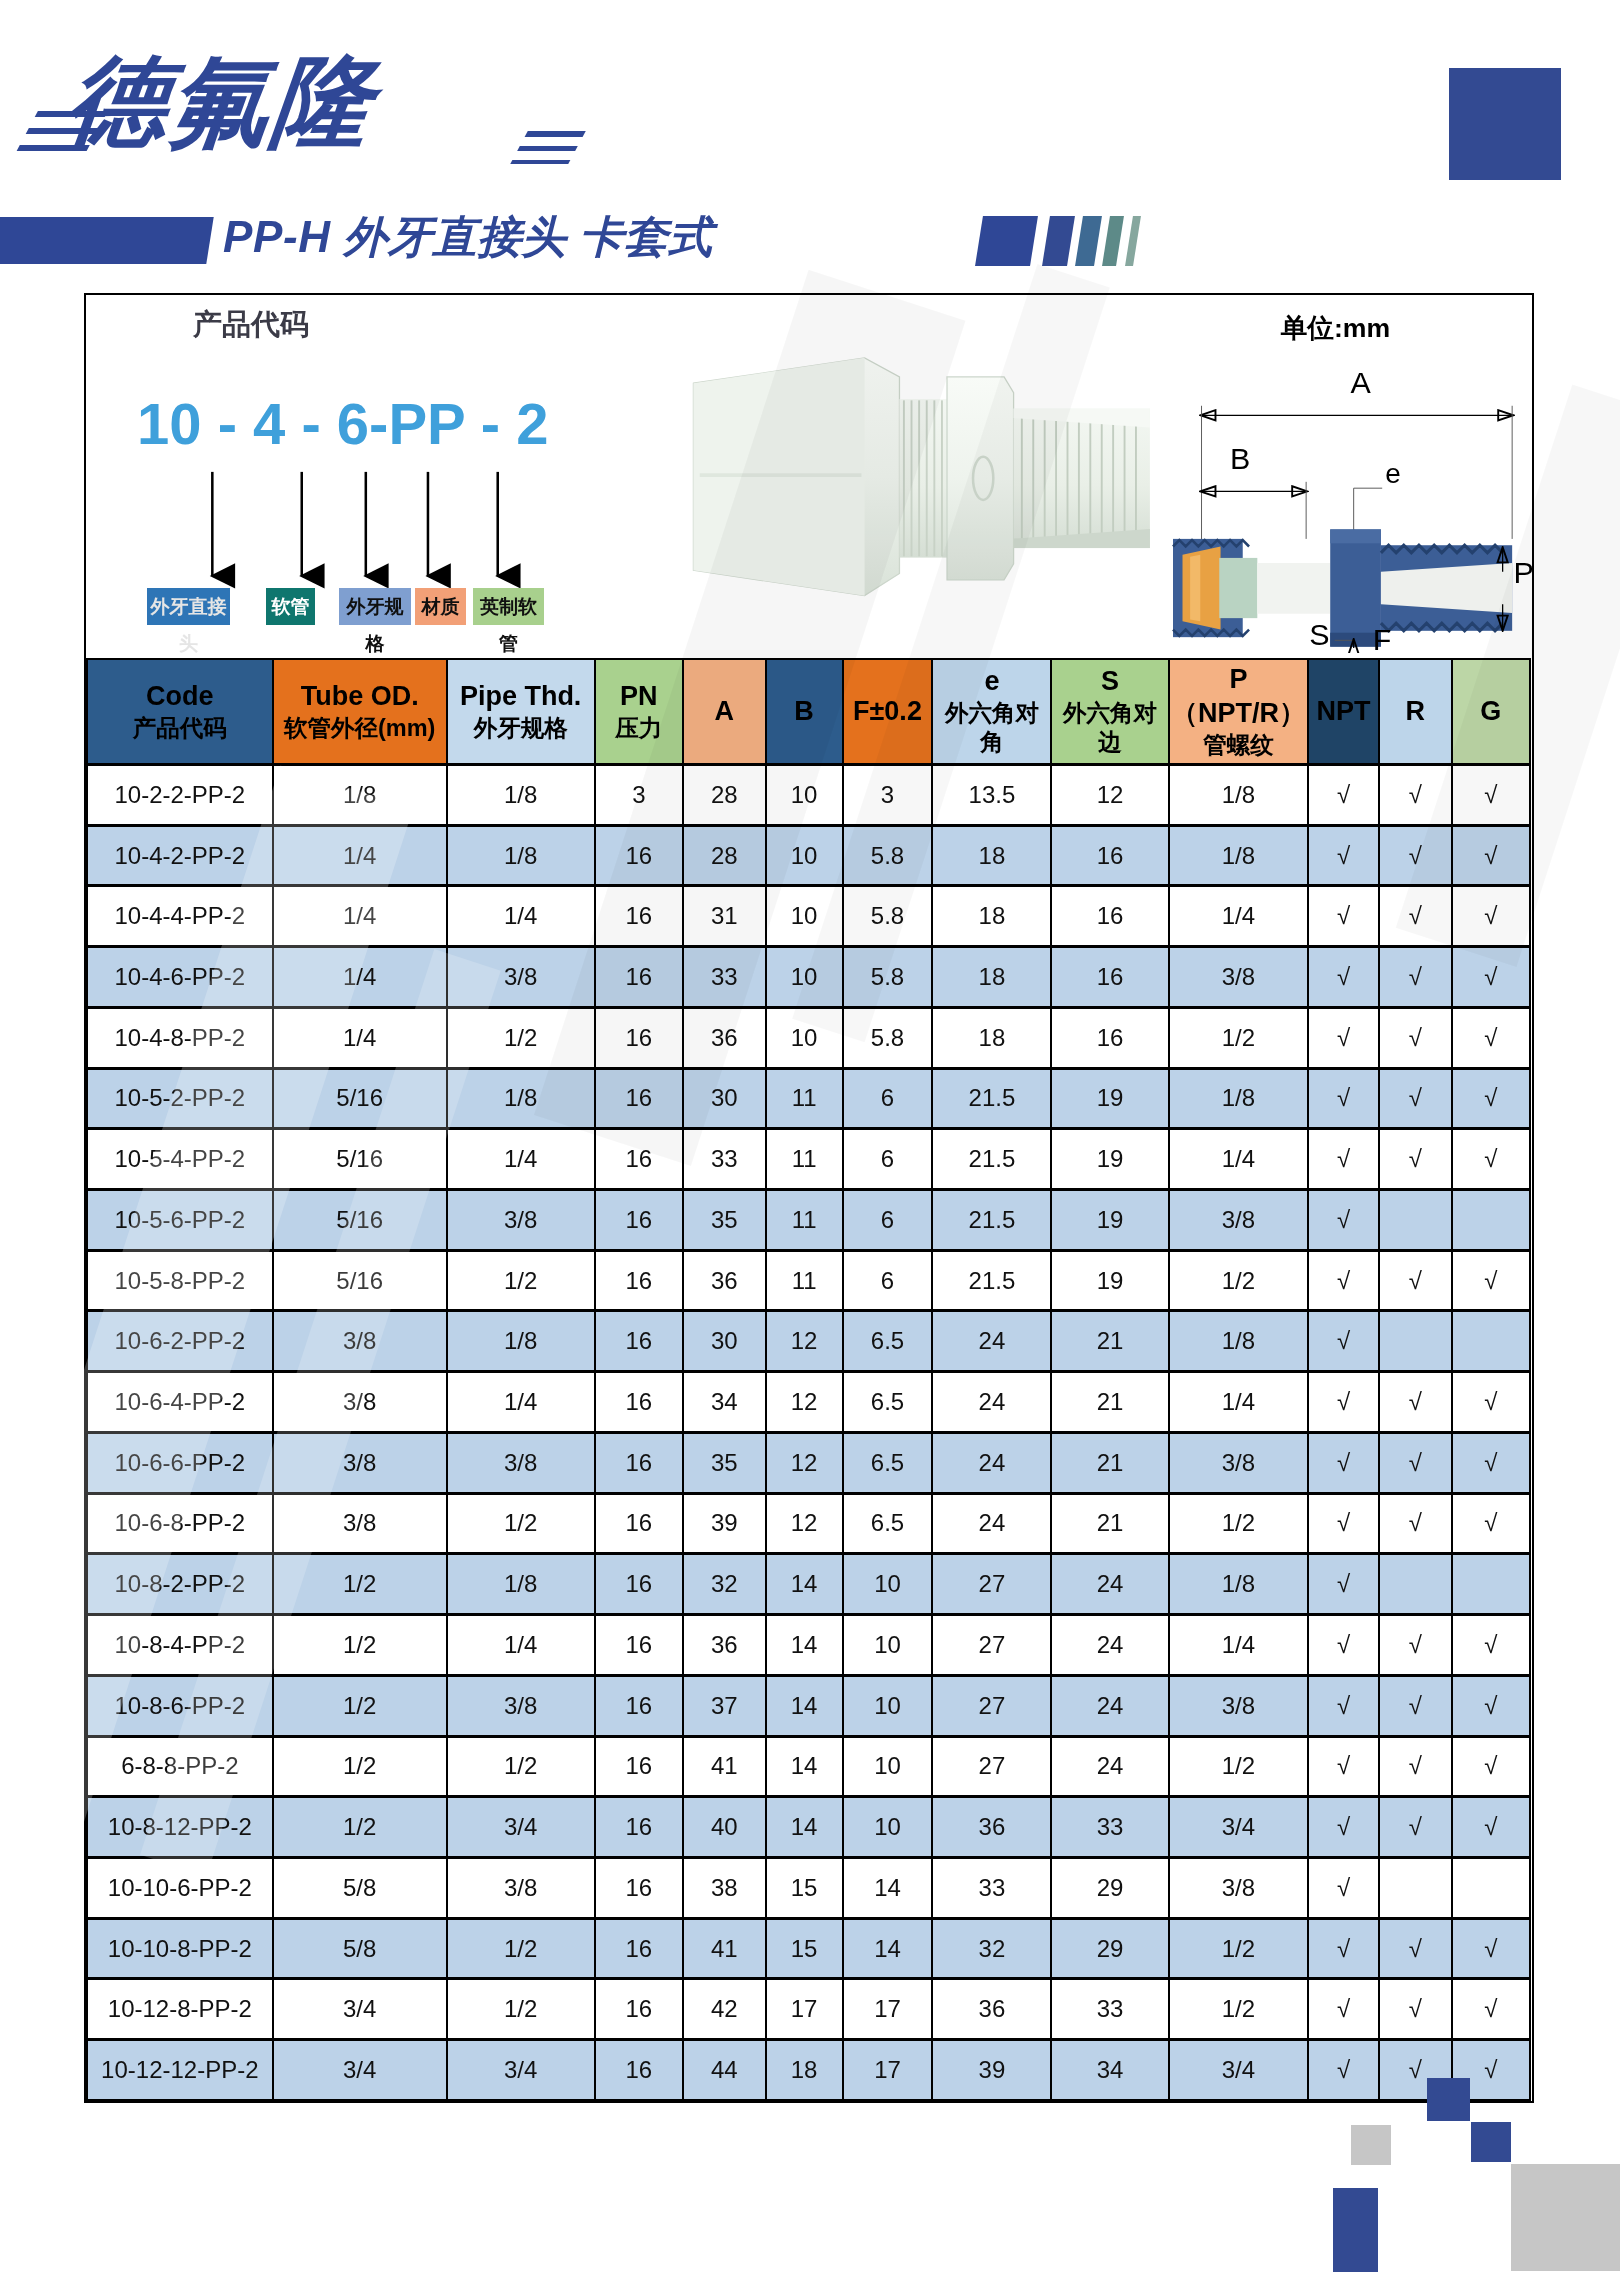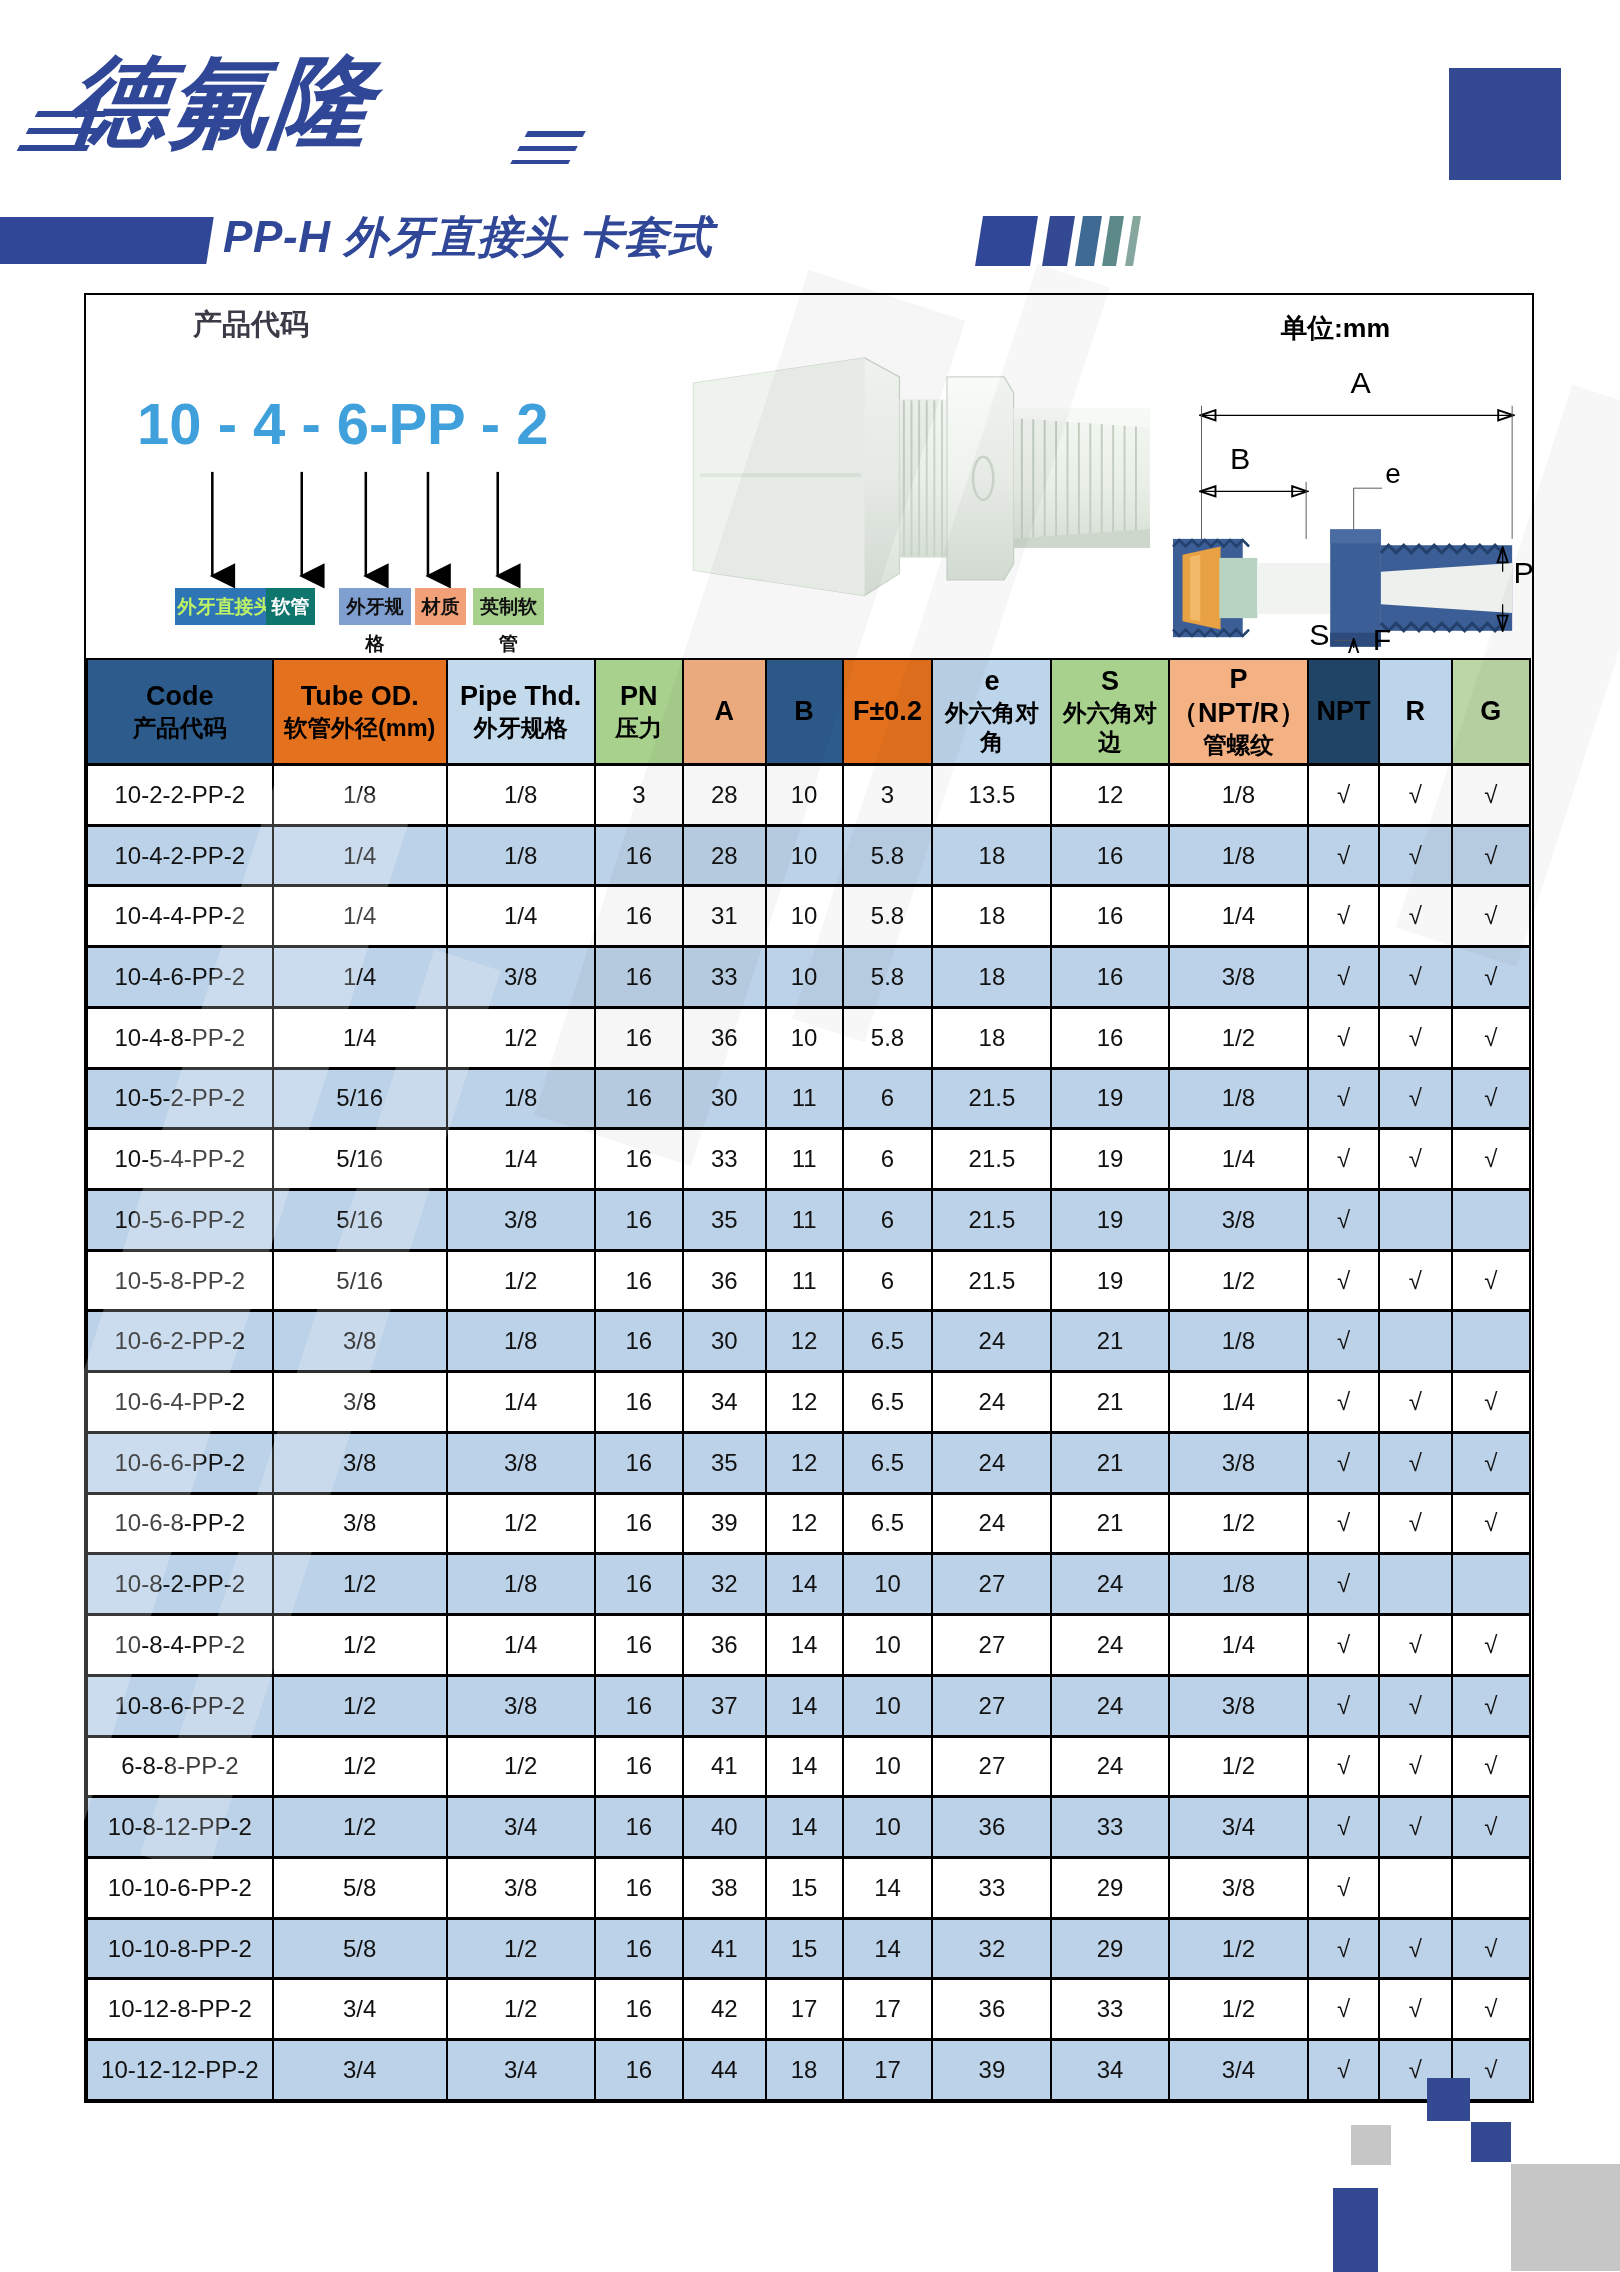--- a/index.html
+++ b/index.html
@@ -37,21 +37,21 @@
 
   .section-title{position:absolute;left:107px;top:10.2px;font-size:29px;font-weight:700;color:#3b3b47;}
 
   .big-code{position:absolute;left:51px;top:95px;font-size:58px;font-weight:800;
             color:#3fa0db;letter-spacing:0px;white-space:nowrap;}
 
   .arrows-svg{position:absolute;left:61px;top:173px;}
 
   .code-label{position:absolute;top:293px;height:37px;line-height:37px;text-align:center;
               font-size:19px;font-weight:700;}
-  .pl1{left:89px;width:100px;background:#2e75b6;color:#bef264;}
+  .pl1{left:61px;width:83px;background:#2e75b6;color:#e5e5e5;}
   .pl2{left:180px;width:49px;background:#0f766e;color:#fff;}
   .pl3{left:253px;width:72px;background:#7f9fd0;color:#101010;}
   .pl4{left:329px;width:51px;background:#f2a077;color:#101010;}
   .pl5{left:387px;width:71px;background:#a8d08d;color:#101010;}
 
   .note-text{position:absolute;left:70px;top:310px;font-size:25.4px;color:#1c1c1c;font-weight:600;}
 
   .photo-svg{position:absolute;left:588px;top:28px;}
   .diagram-svg{position:absolute;left:1077px;top:2.5px;}
 

